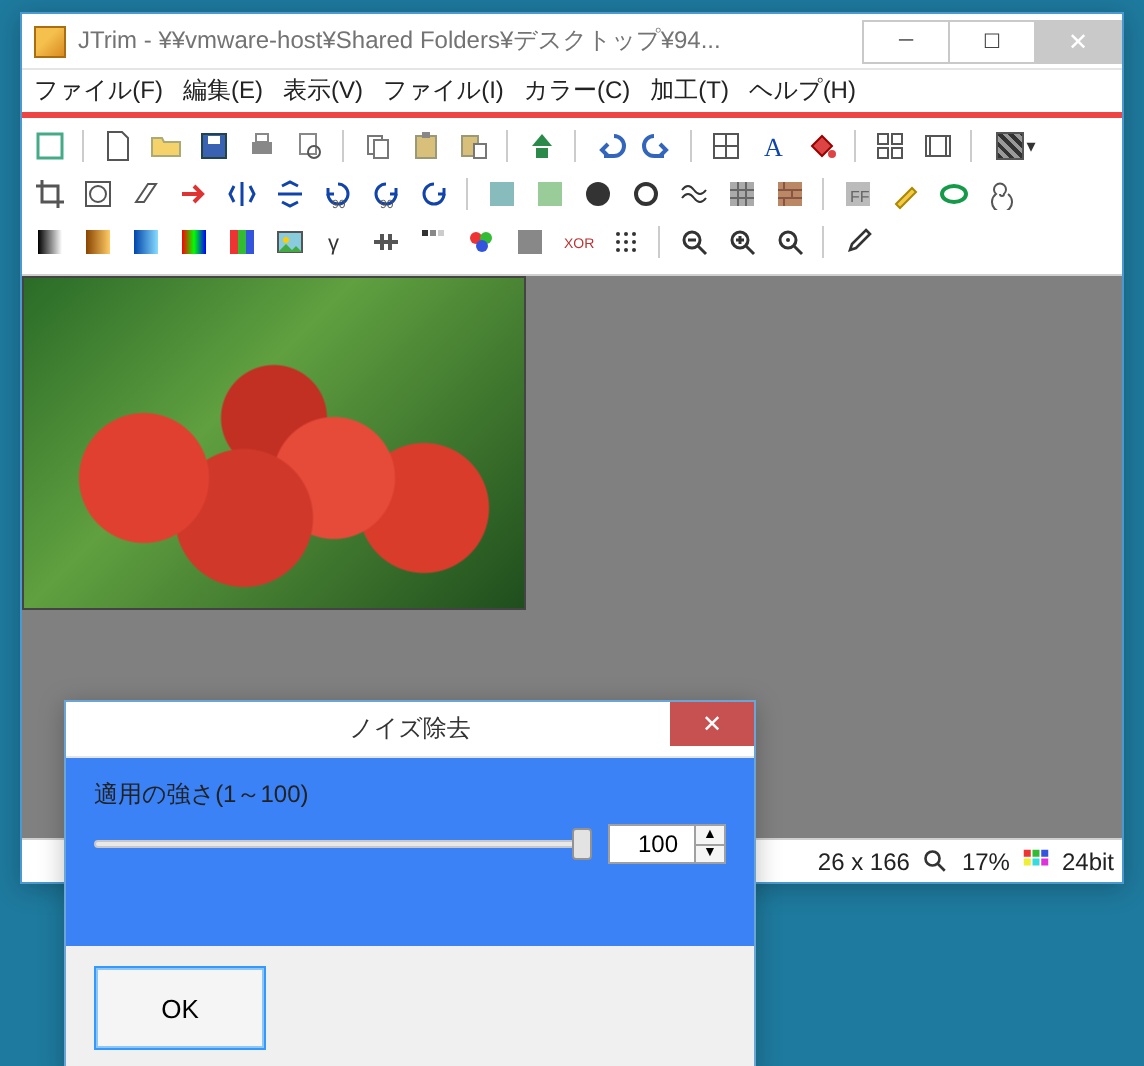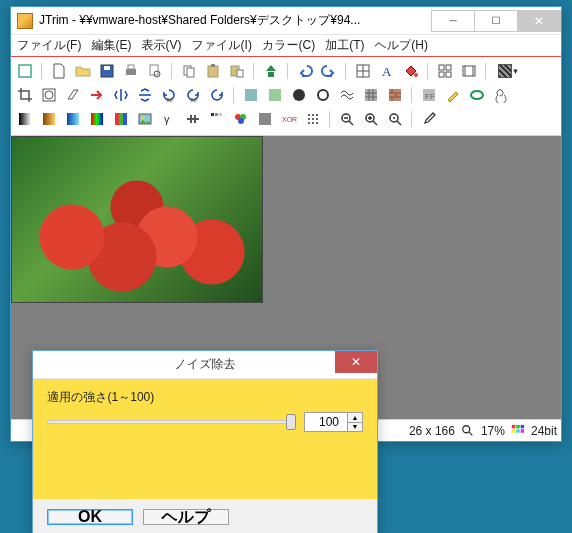--- a/index.html
+++ b/index.html
@@ -35,42 +35,42 @@
     border-bottom: 1px solid #e5e5e5;
   }
   .titlebar .app-icon {
     width: 16px; height: 16px;
     background: linear-gradient(135deg,#f5c04e 40%,#d98b20 100%);
     border: 1px solid #aa6e10;
     margin-right: 6px;
   }
   .titlebar .title {
     flex: 1;
-    color: #000000;
+    color: #737373;
     white-space: nowrap; overflow: hidden; text-overflow: ellipsis;
     font-size: 12px;
   }
   .winbtn {
     width: 44px; height: 22px;
     border: 1px solid #c9c9c9;
     margin-left: -1px;
     display: flex; align-items: center; justify-content: center;
     color: #444; font-size: 11px;
     background: #fff;
   }
   .winbtn.close { width: 44px; background:#c9c9c9; color:#fff; border-color:#c9c9c9;}
   .winbtn.min::after { content:"─"; font-size:10px;}
   .winbtn.max::after { content:"☐"; font-size:10px;}
   .winbtn.close::after { content:"✕"; font-size:12px;}
   
   .menubar {
     display: flex;
     padding: 2px 6px;
     gap: 10px;
-    border-bottom: 1px solid #ef4444;
+    border-bottom: 3px solid #ef4444;
     font-size: 12px;
     color: #222;
   }
   .menubar span { cursor: default; }
   
   .toolbars {
     padding: 2px 4px 4px;
     border-bottom: 1px solid #d0d0d0;
   }
   .tool-row {
@@ -161,21 +161,21 @@
   .dlg-close {
     position:absolute; right:0; top:0;
     width:42px;height:22px;
     background:#c75050;color:#fff;
     display:flex;align-items:center;justify-content:center;
     font-size:12px;
   }
   .dlg-close::after{content:"✕";}
   .dlg-body {
     flex:1;
-    background:#fde047;
+    background:#3b82f6;
     padding:10px 14px 8px;
   }
   .dlg-label { font-size:12px; color:#222; margin-bottom:6px;}
   .slider-row {display:flex;align-items:center;gap:8px; margin-top:2px;}
   .slider {
     flex:1;
     height:18px;
     position:relative;
   }
   .slider-track {
@@ -209,25 +209,25 @@
     background:#f5f5f5;
   }
   .spin-down{margin-top:-1px;}
   .dlg-buttons {
     display:flex; gap:10px; justify-content:flex-start;
     padding:10px 14px 12px;
     background:#f0f0f0;
   }
   .dlg-btn {
     min-width: 86px;
-    height:16px;
+    height:42px;
     border:1px solid #a0a0a0;
     background:#f5f5f5;
-    font-size:16px;
-    display:flex;align-items:center;justify-content:center;font-weight:bold;
+    font-size:13px;
+    display:flex;align-items:center;justify-content:center;
   }
   .dlg-btn.default { border:1px solid #3399ff; box-shadow:0 0 0 1px #8cc7f7 inset; }
 </style>
 </head>
 <body>
 
 <div class="window main">
 
   <div class="titlebar">
     <div class="app-icon"></div>
@@ -664,15 +664,14 @@
         <input class="spin-input" value="100" style="">
         <div class="spin-btns">
           <div class="spin-up">▲</div>
           <div class="spin-down">▼</div>
         </div>
       </div>
     </div>
   </div>
   <div class="dlg-buttons">
     <div class="dlg-btn default">OK</div>
-    <div class="dlg-btn">ヘルプ</div>
   </div>
 </div>
 
 </body></html>

